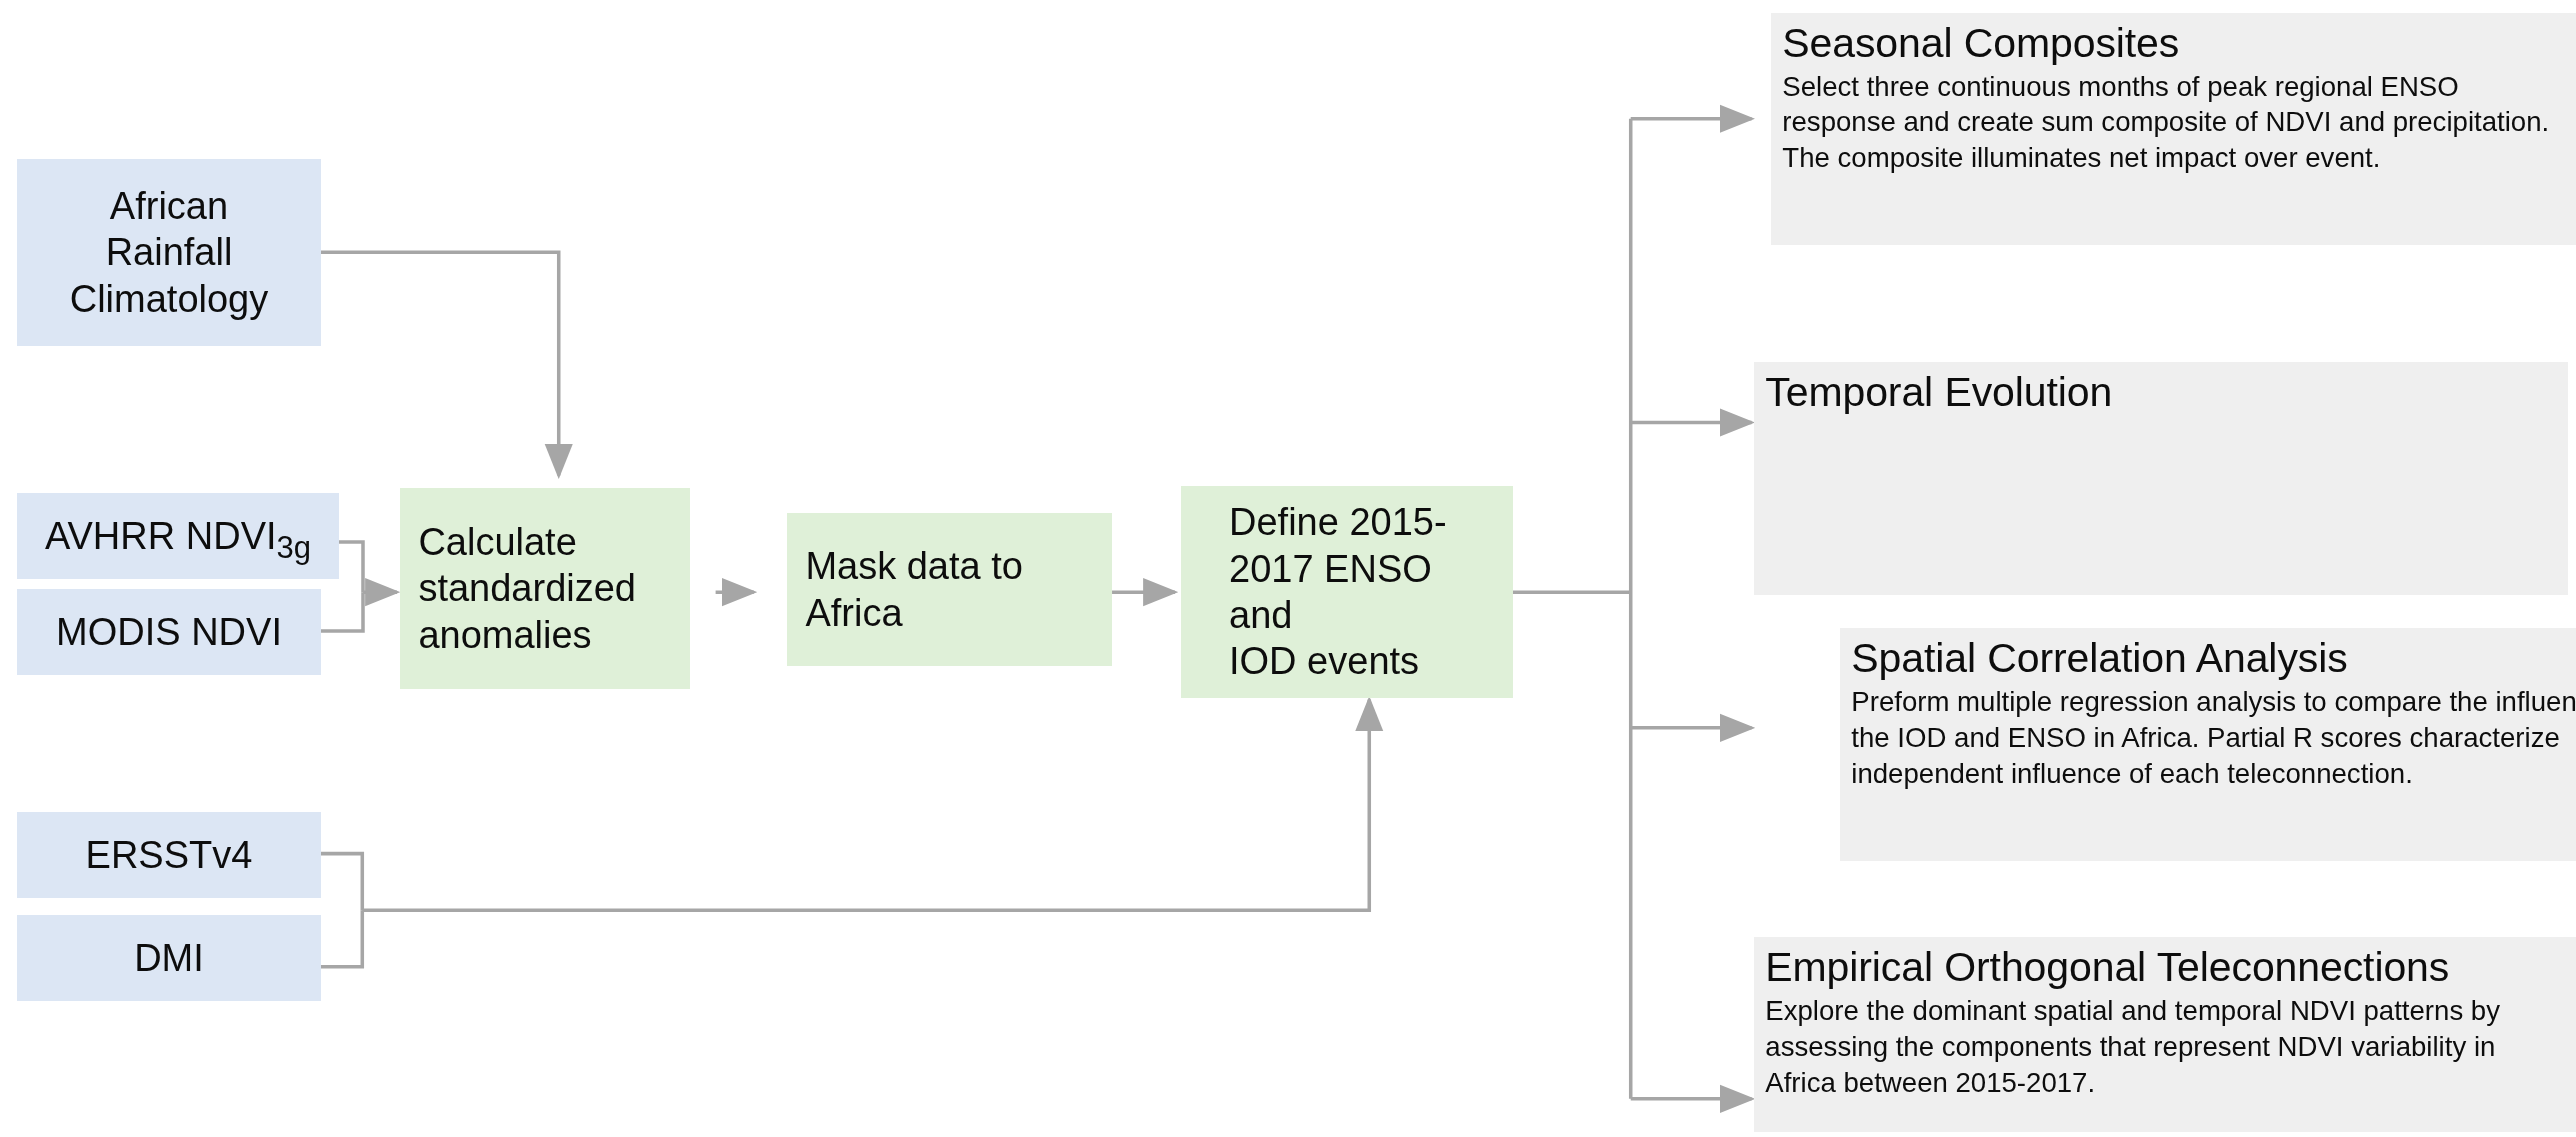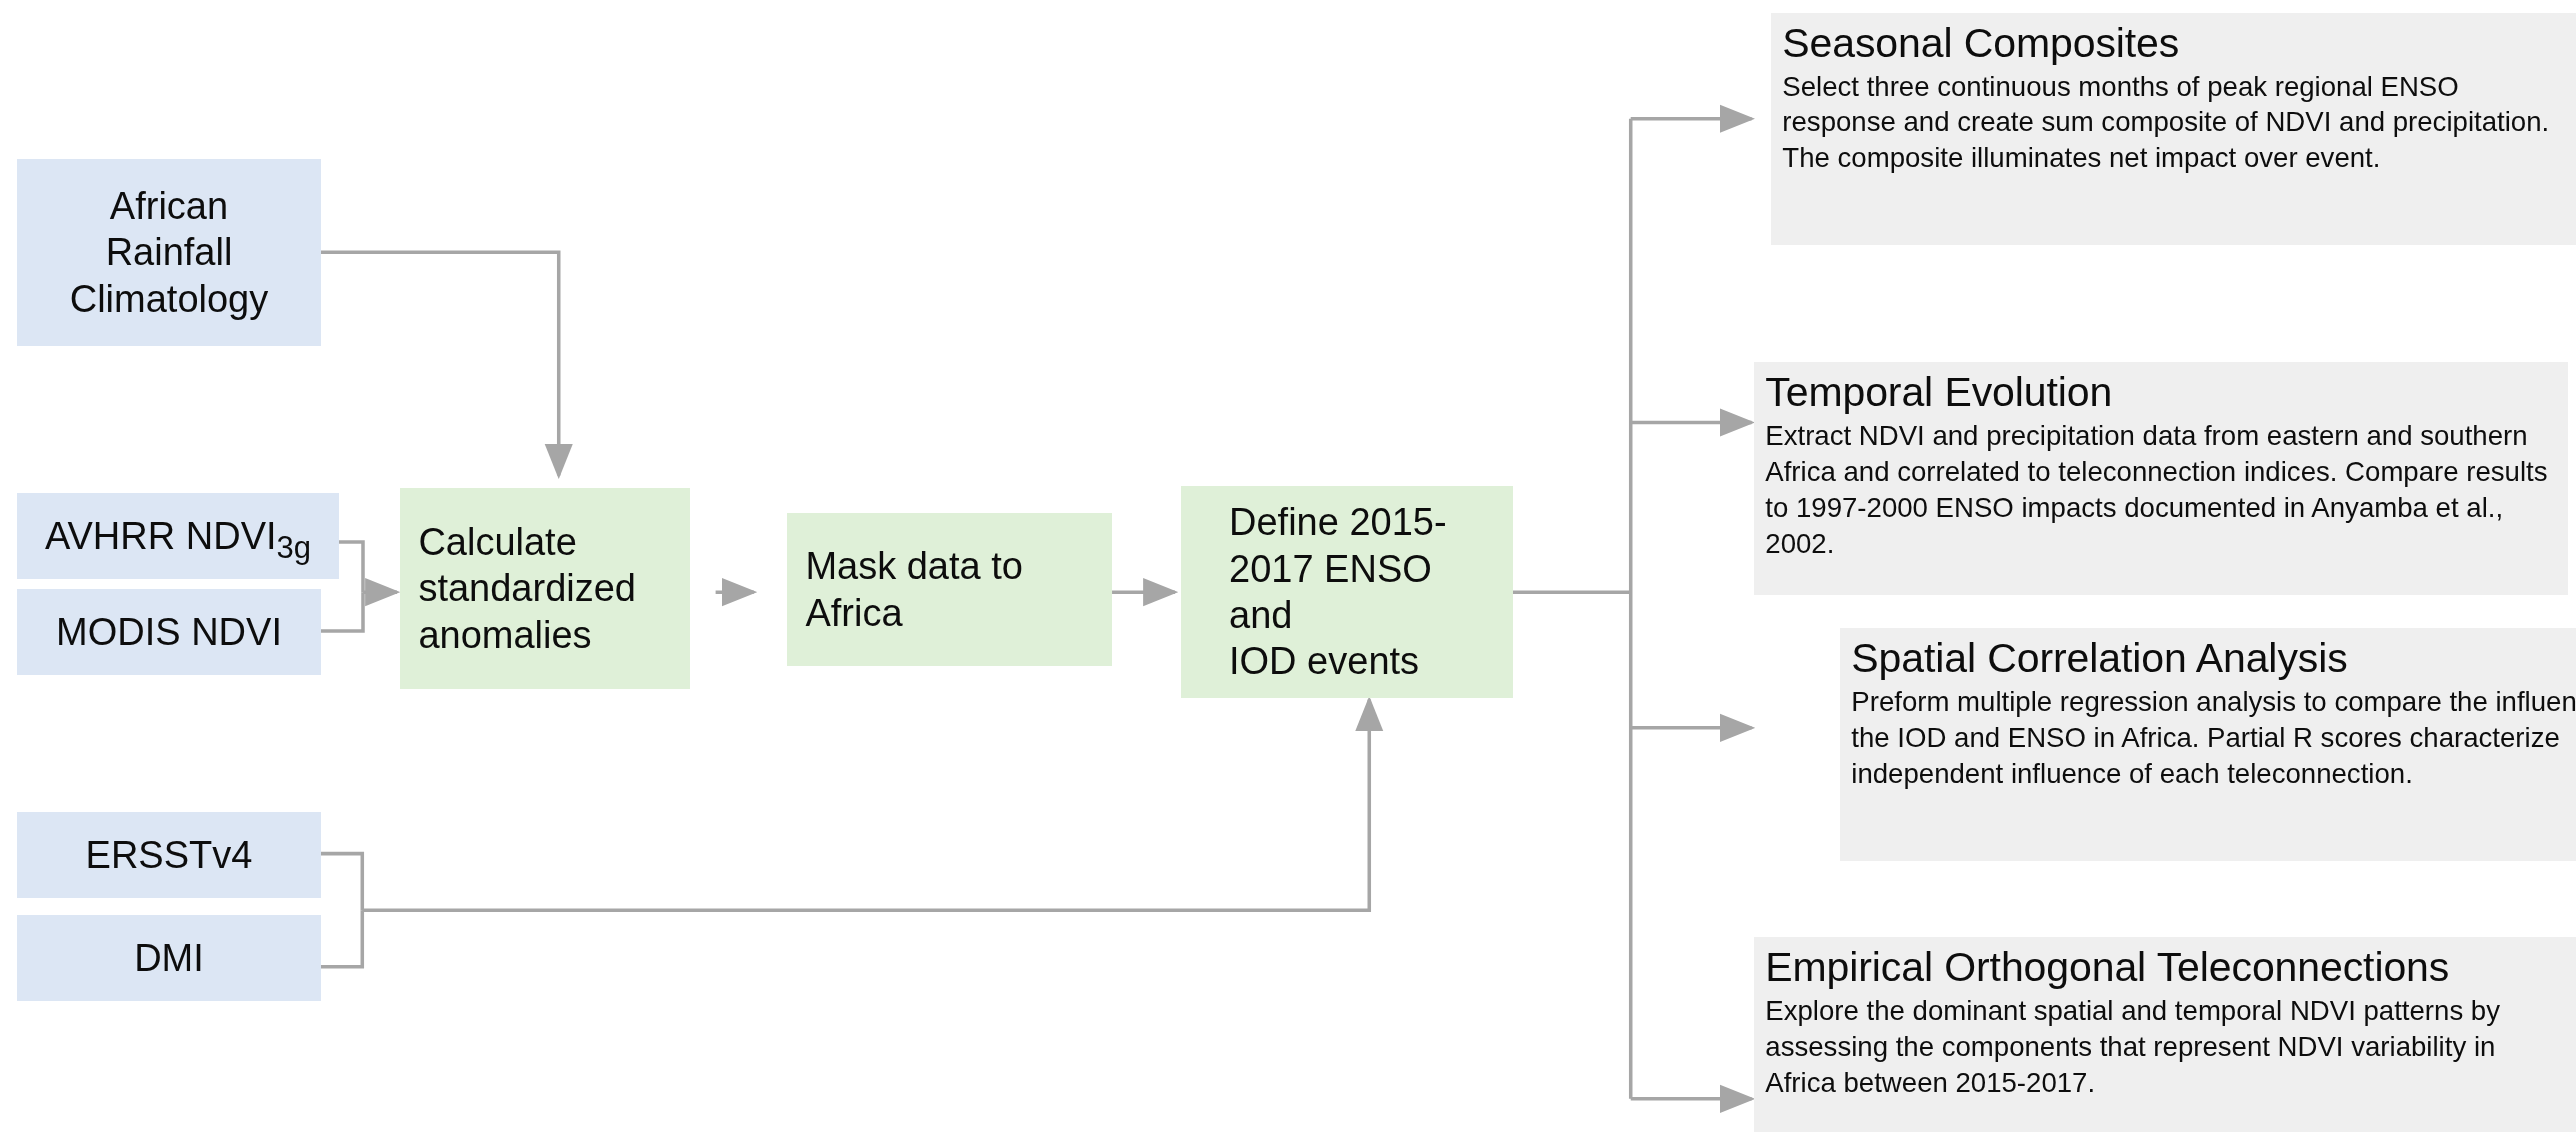--- a/index.html
+++ b/index.html
@@ -173,21 +173,20 @@
     </div>
   </div>
 
   <div class="panel" style="left:1754px; top:12.7px; width:814px; height:232px;margin-left:17px;">
     <div class="panel-title">Seasonal Composites</div>
     <div class="panel-body">Select three continuous months of peak regional ENSO response and create sum composite of NDVI and precipitation. The composite illuminates net impact over event.</div>
   </div>
 
   <div class="panel" style="left:1754px; top:320px; width:814px; height:233px;margin-top:42px;">
     <div class="panel-title">Temporal Evolution</div>
-    <div class="panel-body">Extract NDVI and precipitation data from eastern and southern Africa and correlated to teleconnection indices. Compare results to 1997-2000 ENSO impacts documented in Anyamba et al., 2002.</div>
   </div>
 
   <div class="panel" style="left:1840px; top:628px; width:814px; height:233px;">
     <div class="panel-title">Spatial Correlation Analysis</div>
     <div class="panel-body">Preform multiple regression analysis to compare the influence of the IOD and ENSO in Africa. Partial R scores characterize independent influence of each teleconnection.</div>
   </div>
 
   <div class="panel" style="left:1754px; top:937px; width:822px; height:195px;">
     <div class="panel-title">Empirical Orthogonal Teleconnections</div>
     <div class="panel-body">Explore the dominant spatial and temporal NDVI patterns by assessing the components that represent NDVI variability in Africa between 2015-2017.</div>

